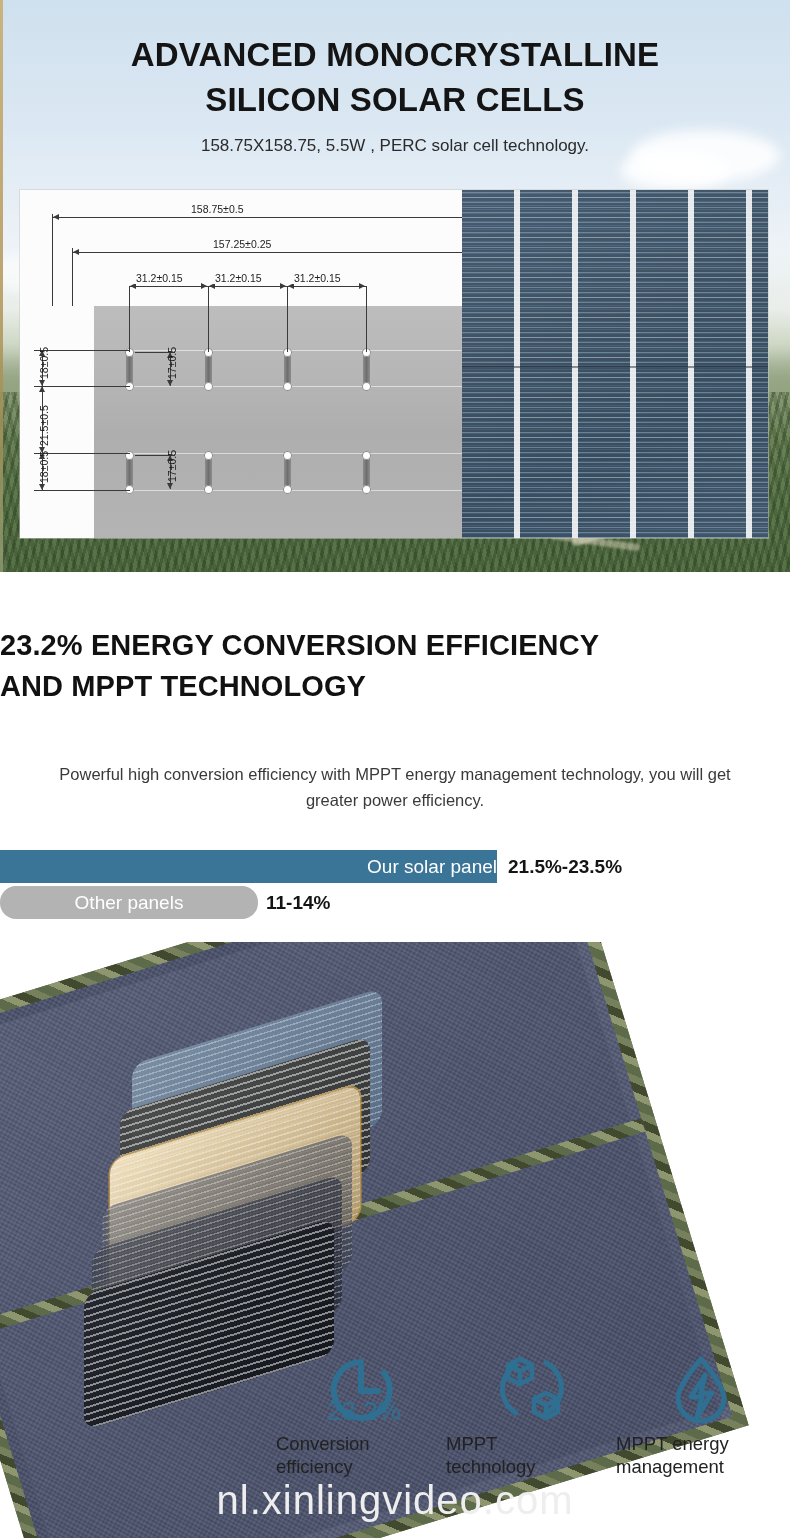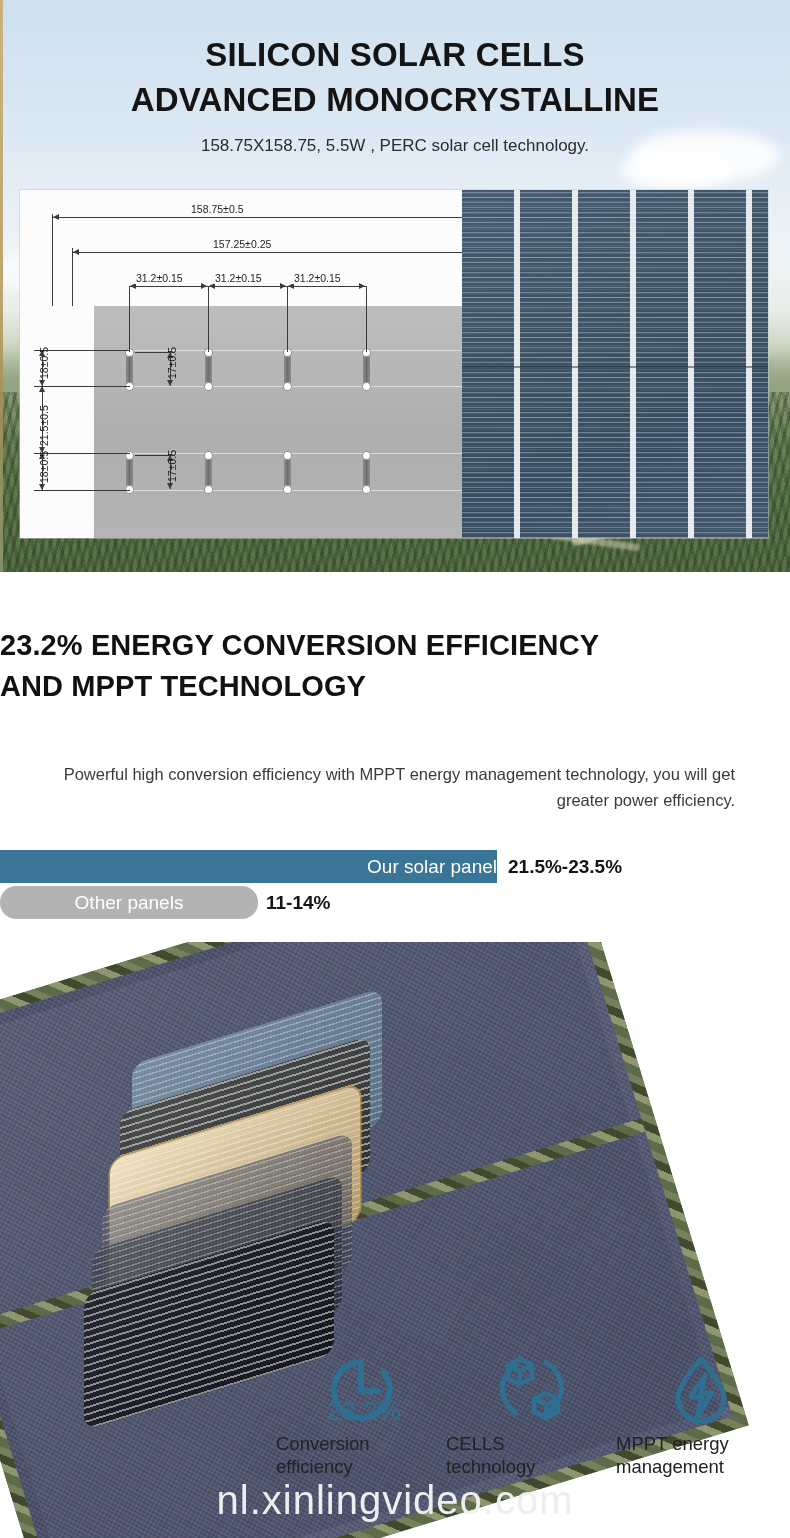--- a/index.html
+++ b/index.html
@@ -97,21 +97,21 @@
     content:""; position:absolute; inset:0;
     background:repeating-linear-gradient(0deg, rgba(255,255,255,.13) 0 1px, rgba(0,0,0,.05) 1px 4px);
     mix-blend-mode:overlay;
   }
   .cellseam { position:absolute; left:0; right:0; height:2px; background:rgba(20,32,44,.45); }
 
   
   .sec2 { position:absolute; left:0; top:572px; width:790px; height:370px; background:#fff; }
   .s2-title { position:absolute; left:0; right:0; top:53px; text-align:left;
               font-size:29px; font-weight:700; color:#111; line-height:1.4; letter-spacing:.1px; }
-  .s2-desc { position:absolute; left:55px; right:55px; top:190px; text-align:right;
+  .s2-desc { position:absolute; left:55px; right:55px; top:190px; text-align:center;
              font-size:16.5px; color:#3a3a3a; line-height:1.55; }
 
   .bars { position:absolute; left:0; top:278px; width:790px; }
   .barrow { position:relative; height:33px; margin-bottom:3px; }
   .bar { position:absolute; left:0; top:0; height:33px; display:flex; align-items:center;
          justify-content:center; color:#fff; font-size:19px; }
   .bar-ours { background:#3a7496; width:497px;justify-content:flex-end; }
   .bar-other { background:#b3b3b3; width:258px;border-radius:16px; }
   .bar-val { position:absolute; top:0; height:33px; display:flex; align-items:center;
              font-size:19px; font-weight:700; color:#141414; }
@@ -176,22 +176,22 @@
     <div class="cloud c1"></div>
     <div class="cloud c2"></div>
     <div class="cloud c3"></div>
     <div class="ridge"></div>
     <div class="forest"></div>
     <div class="road"></div>
     <div class="road2"></div>
     <div class="goldstripe"></div>
 
     <div class="hero-title">
+      <div>ADVANCED MONOCRYSTALLINE</div>
       <div>SILICON SOLAR CELLS</div>
-      <div>ADVANCED MONOCRYSTALLINE</div>
     </div>
     <div class="hero-sub">158.75X158.75,  5.5W ,  PERC solar cell technology.</div>
 
     <div class="drawing">
 
       <div class="dwg-left">
 
         <div class="wafer"></div>
         <div class="wafer-line" style="top:160px;"></div>
         <div class="wafer-line" style="top:196px;"></div>
@@ -395,21 +395,21 @@
             <path d="M16 14 L28 20 L40 14 M28 20 L28 33"></path>
           </g>
           <g stroke="#2f6f92" stroke-width="4.5" fill="none" stroke-linejoin="round">
             <path d="M54 42 L66 48 L66 61 L54 67 L42 61 L42 48 Z"></path>
             <path d="M42 48 L54 54 L66 48 M54 54 L54 67"></path>
           </g>
         </svg>
       </div>
       <div class="pcttxt"></div>
       <div class="ftxt">
-        <div>CELLS</div>
+        <div>MPPT</div>
         <div>technology</div>
       </div>
     </div>
 
     <div class="feat">
       <div class="ic">
         <svg width="78" height="78" viewBox="0 0 78 78">
           <path d="M39 8 C39 8 16 34 16 47 A23 23 0 0 0 62 47 C62 34 39 8 39 8 Z" fill="none" stroke="#2f6f92" stroke-width="5" stroke-linejoin="round"></path>
           <path d="M43 24 L29 46 L40 46 L35 66 L50 42 L39 42 Z" fill="none" stroke="#2f6f92" stroke-width="5" stroke-linejoin="round" stroke-linecap="round"></path>
         </svg>

